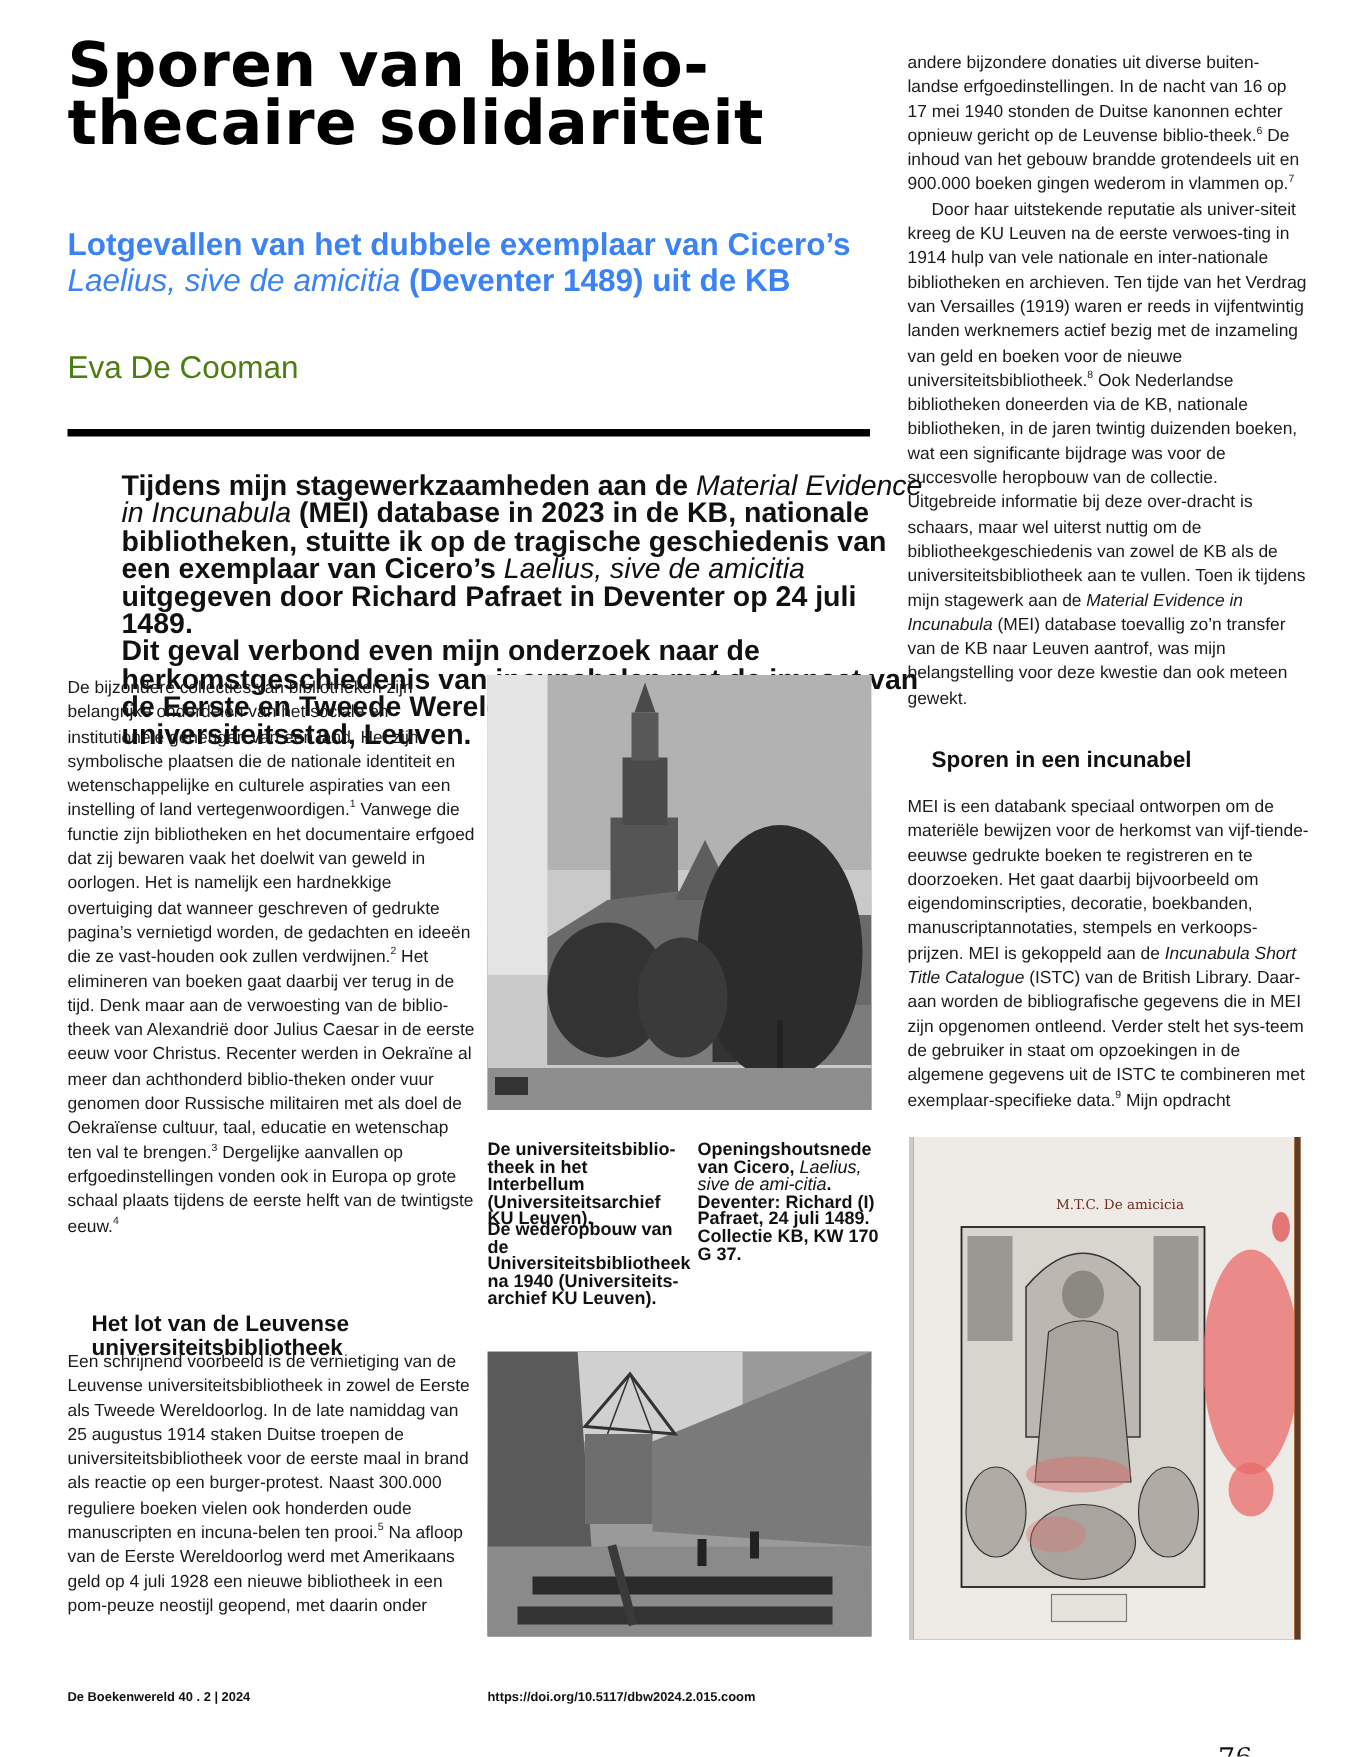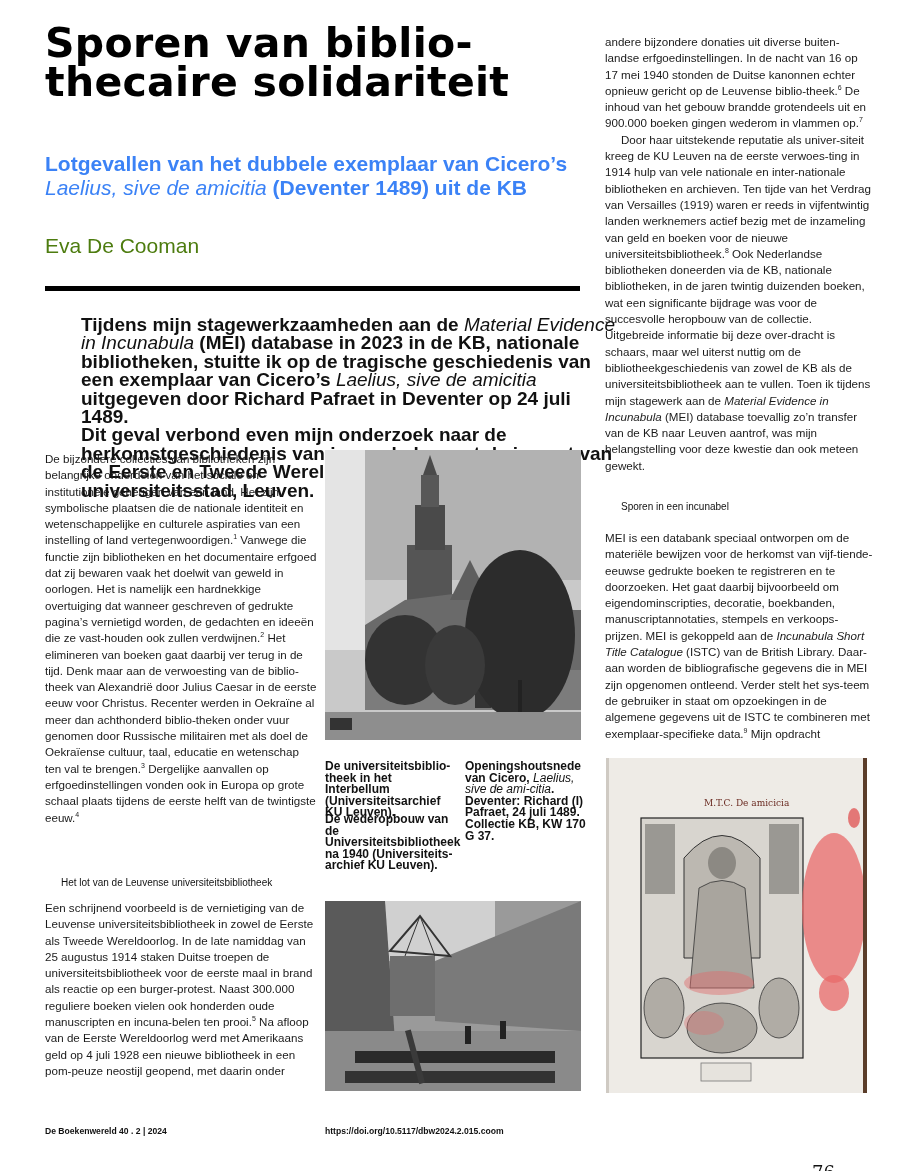--- a/index.html
+++ b/index.html
@@ -14,21 +14,21 @@
   .lead { left: 45px; top: 316px; width: 540px; font-weight: bold; font-size: 19px; line-height: 18.4px; color: #111; margin-left: 36px; }
   .lead i { font-weight: normal; }
   .body-text { font-size: 11.6px; line-height: 16.3px; color: #1a1a1a; text-align: left; }
   .body-text p { margin: 0; }
   .body-text sup { font-size: 7px; line-height: 0; }
   .col1 { left: 45px; top: 451px; width: 272px; }
   .col1b { left: 45px; top: 900px; width: 272px; }
   .col3 { left: 605px; top: 34px; width: 268px; }
   .col3b { left: 605px; top: 530px; width: 268px; }
   .indent { text-indent: 16px; }
-  .heading { font-weight: normal; font-size: 10px; line-height: 16px; color: #111; }
+  .heading { font-weight: bold; font-size: 15px; line-height: 16px; color: #111; }
   .h1 { left: 61px; top: 875px; width: 250px; }
   .h2 { left: 621px; top: 499px; width: 250px; }
   .photo { background: #888; overflow: hidden; }
   .photo1 { left: 325px; top: 450px; width: 256px; height: 290px; background: linear-gradient(180deg, #d8d8d8 0%, #bdbdbd 40%, #8a8a8a 70%, #6d6d6d 100%); }
   .photo2 { left: 325px; top: 901px; width: 256px; height: 190px; background: linear-gradient(180deg, #8a8a8a 0%, #b8b8b8 30%, #7a7a7a 60%, #5a5a5a 100%); }
   .photo3 { left: 606px; top: 758px; width: 261px; height: 335px; background: #f97316; border-left: 3px solid #cfcac3; border-right: 4px solid #5b3d2a; box-sizing: border-box; }
   .caption { font-weight: bold; font-size: 12px; line-height: 11.6px; color: #111; }
   .caption i { font-weight: normal; }
   .cap1 { left: 325px; top: 761px; width: 130px; }
   .cap2 { left: 325px; top: 814px; width: 130px; }

